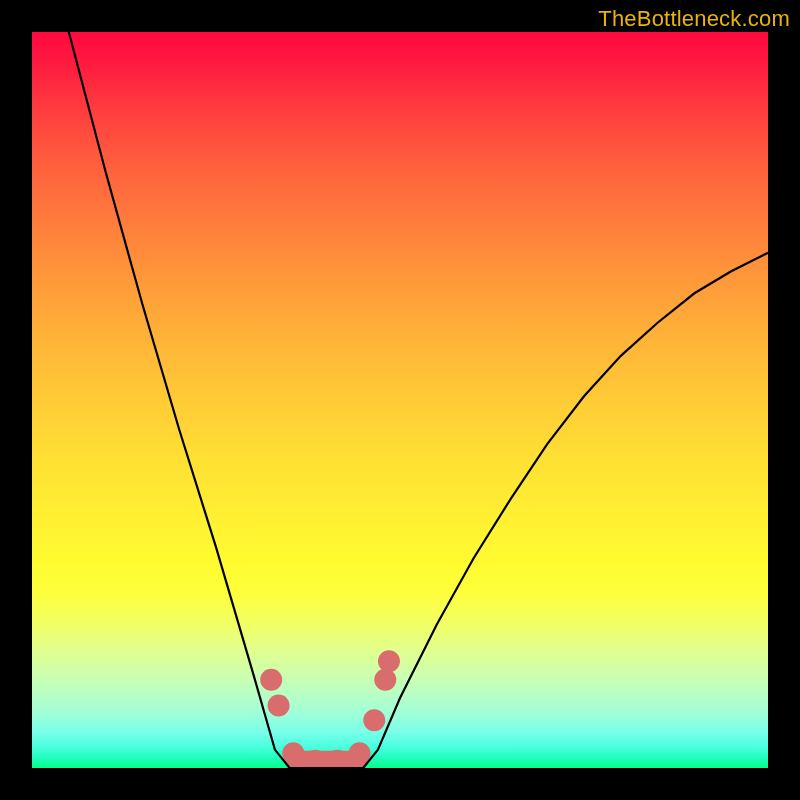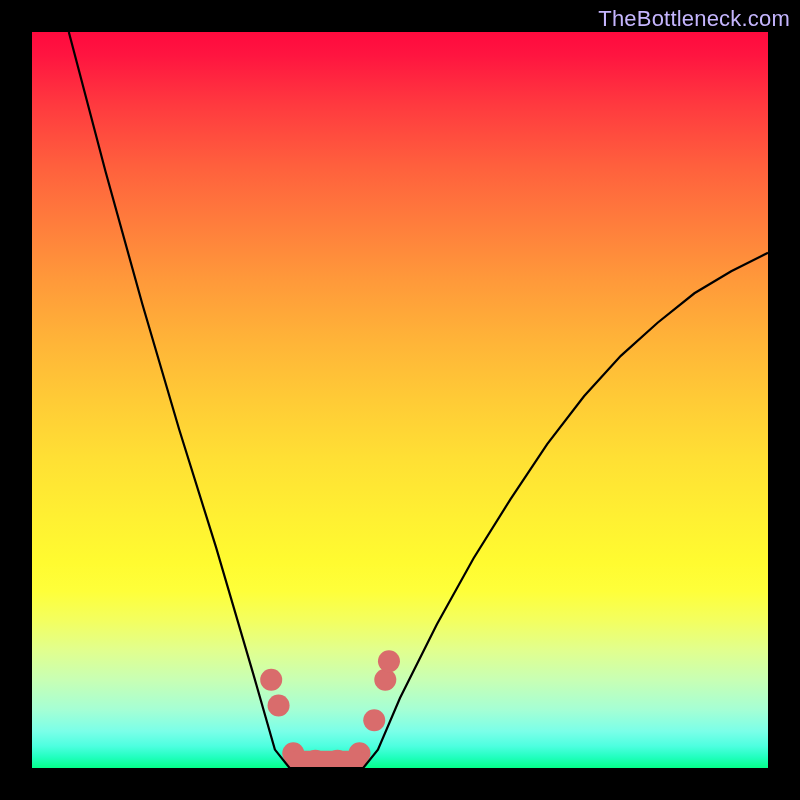--- a/index.html
+++ b/index.html
@@ -54,21 +54,21 @@
       #7bffe8 95%,
       #4effe0 97%,
       #22ffc0 98.5%,
       #04ff8a 100%
     );
   }
   .watermark {
     position: absolute;
     top: 6px;
     right: 10px;
-    color: #c4b5fd;
+    color: #eab308;
     font-size: 22px;
     font-weight: 500;
     letter-spacing: 0.2px;
     z-index: 5;
   }
   svg.curves {
     position: absolute;
     left: 0;
     top: 0;
     width: 100%;

